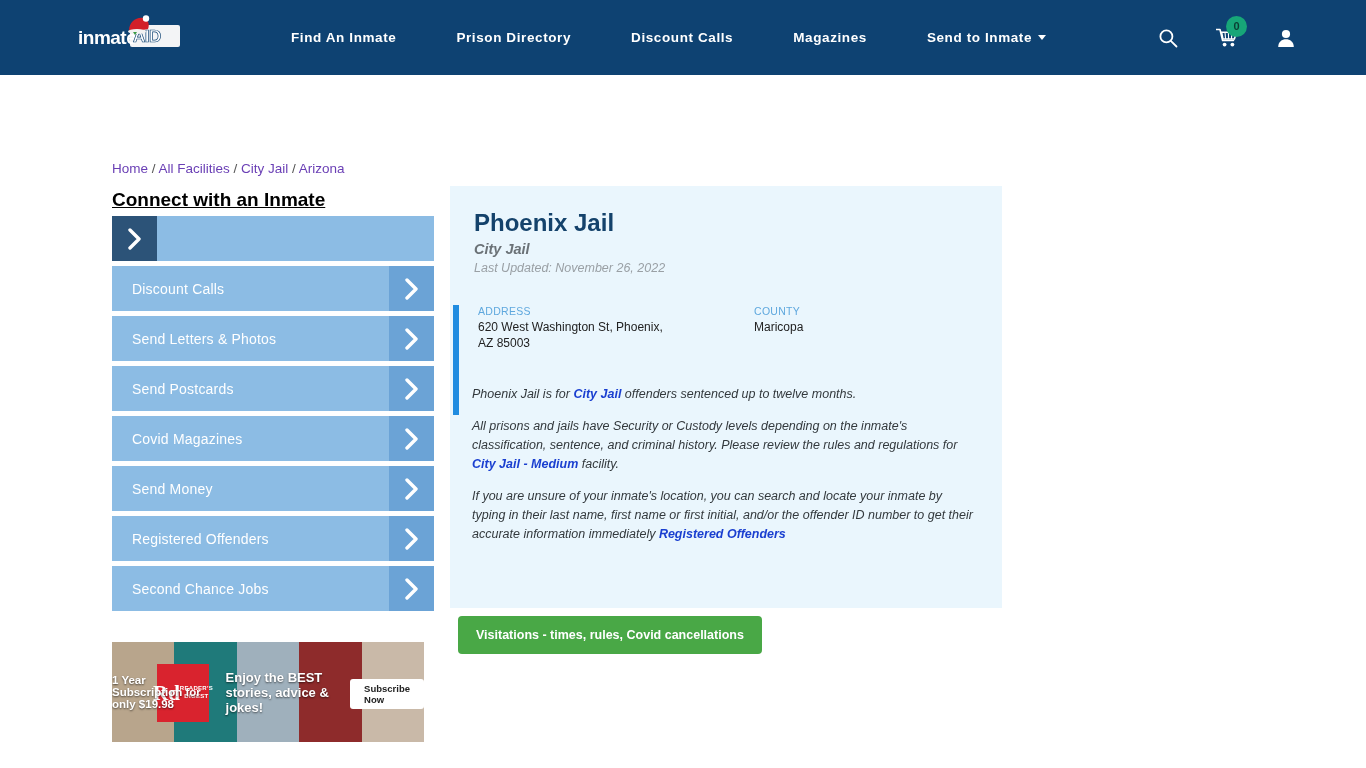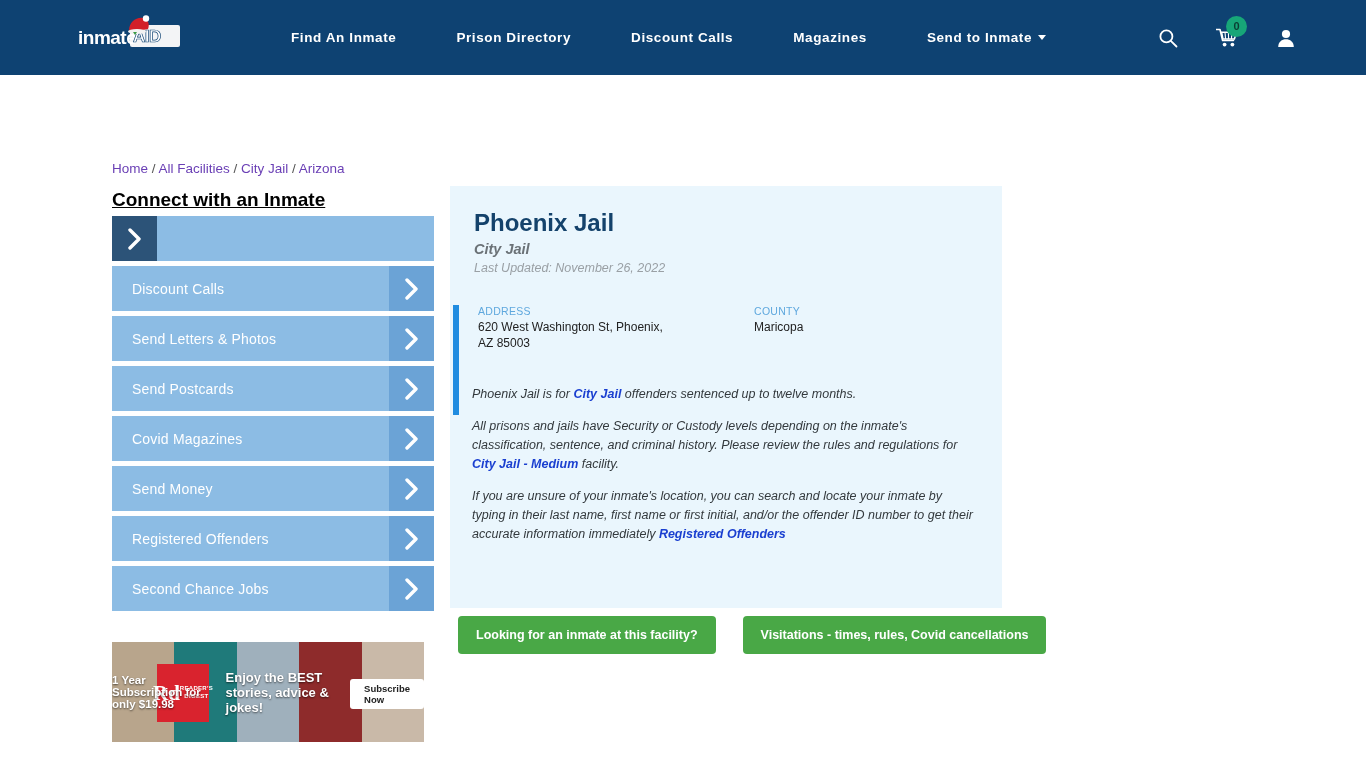--- a/index.html
+++ b/index.html
@@ -501,17 +501,16 @@
     <div class="body-copy">
       <p><span>Phoenix Jail is for </span><a href="#">City Jail</a><span> offenders sentenced up to twelve months.</span></p>
 
       <p><span>All prisons and jails have Security or Custody levels depending on the inmate's classification, sentence, and criminal history. Please review the rules and regulations for </span><a href="#">City Jail - Medium</a><span> facility.</span></p>
 
       <p><span>If you are unsure of your inmate's location, you can search and locate your inmate by typing in their last name, first name or first initial, and/or the offender ID number to get their accurate information immediately </span><a href="#">Registered Offenders</a></p>
     </div>
   </div>
 
   <div class="cta-row">
-    <button class="cta">Looking for an inmate at this facility?</button>
     <button class="cta">Visitations - times, rules, Covid cancellations</button>
   </div>
 
 </div>
 
 </body></html>

